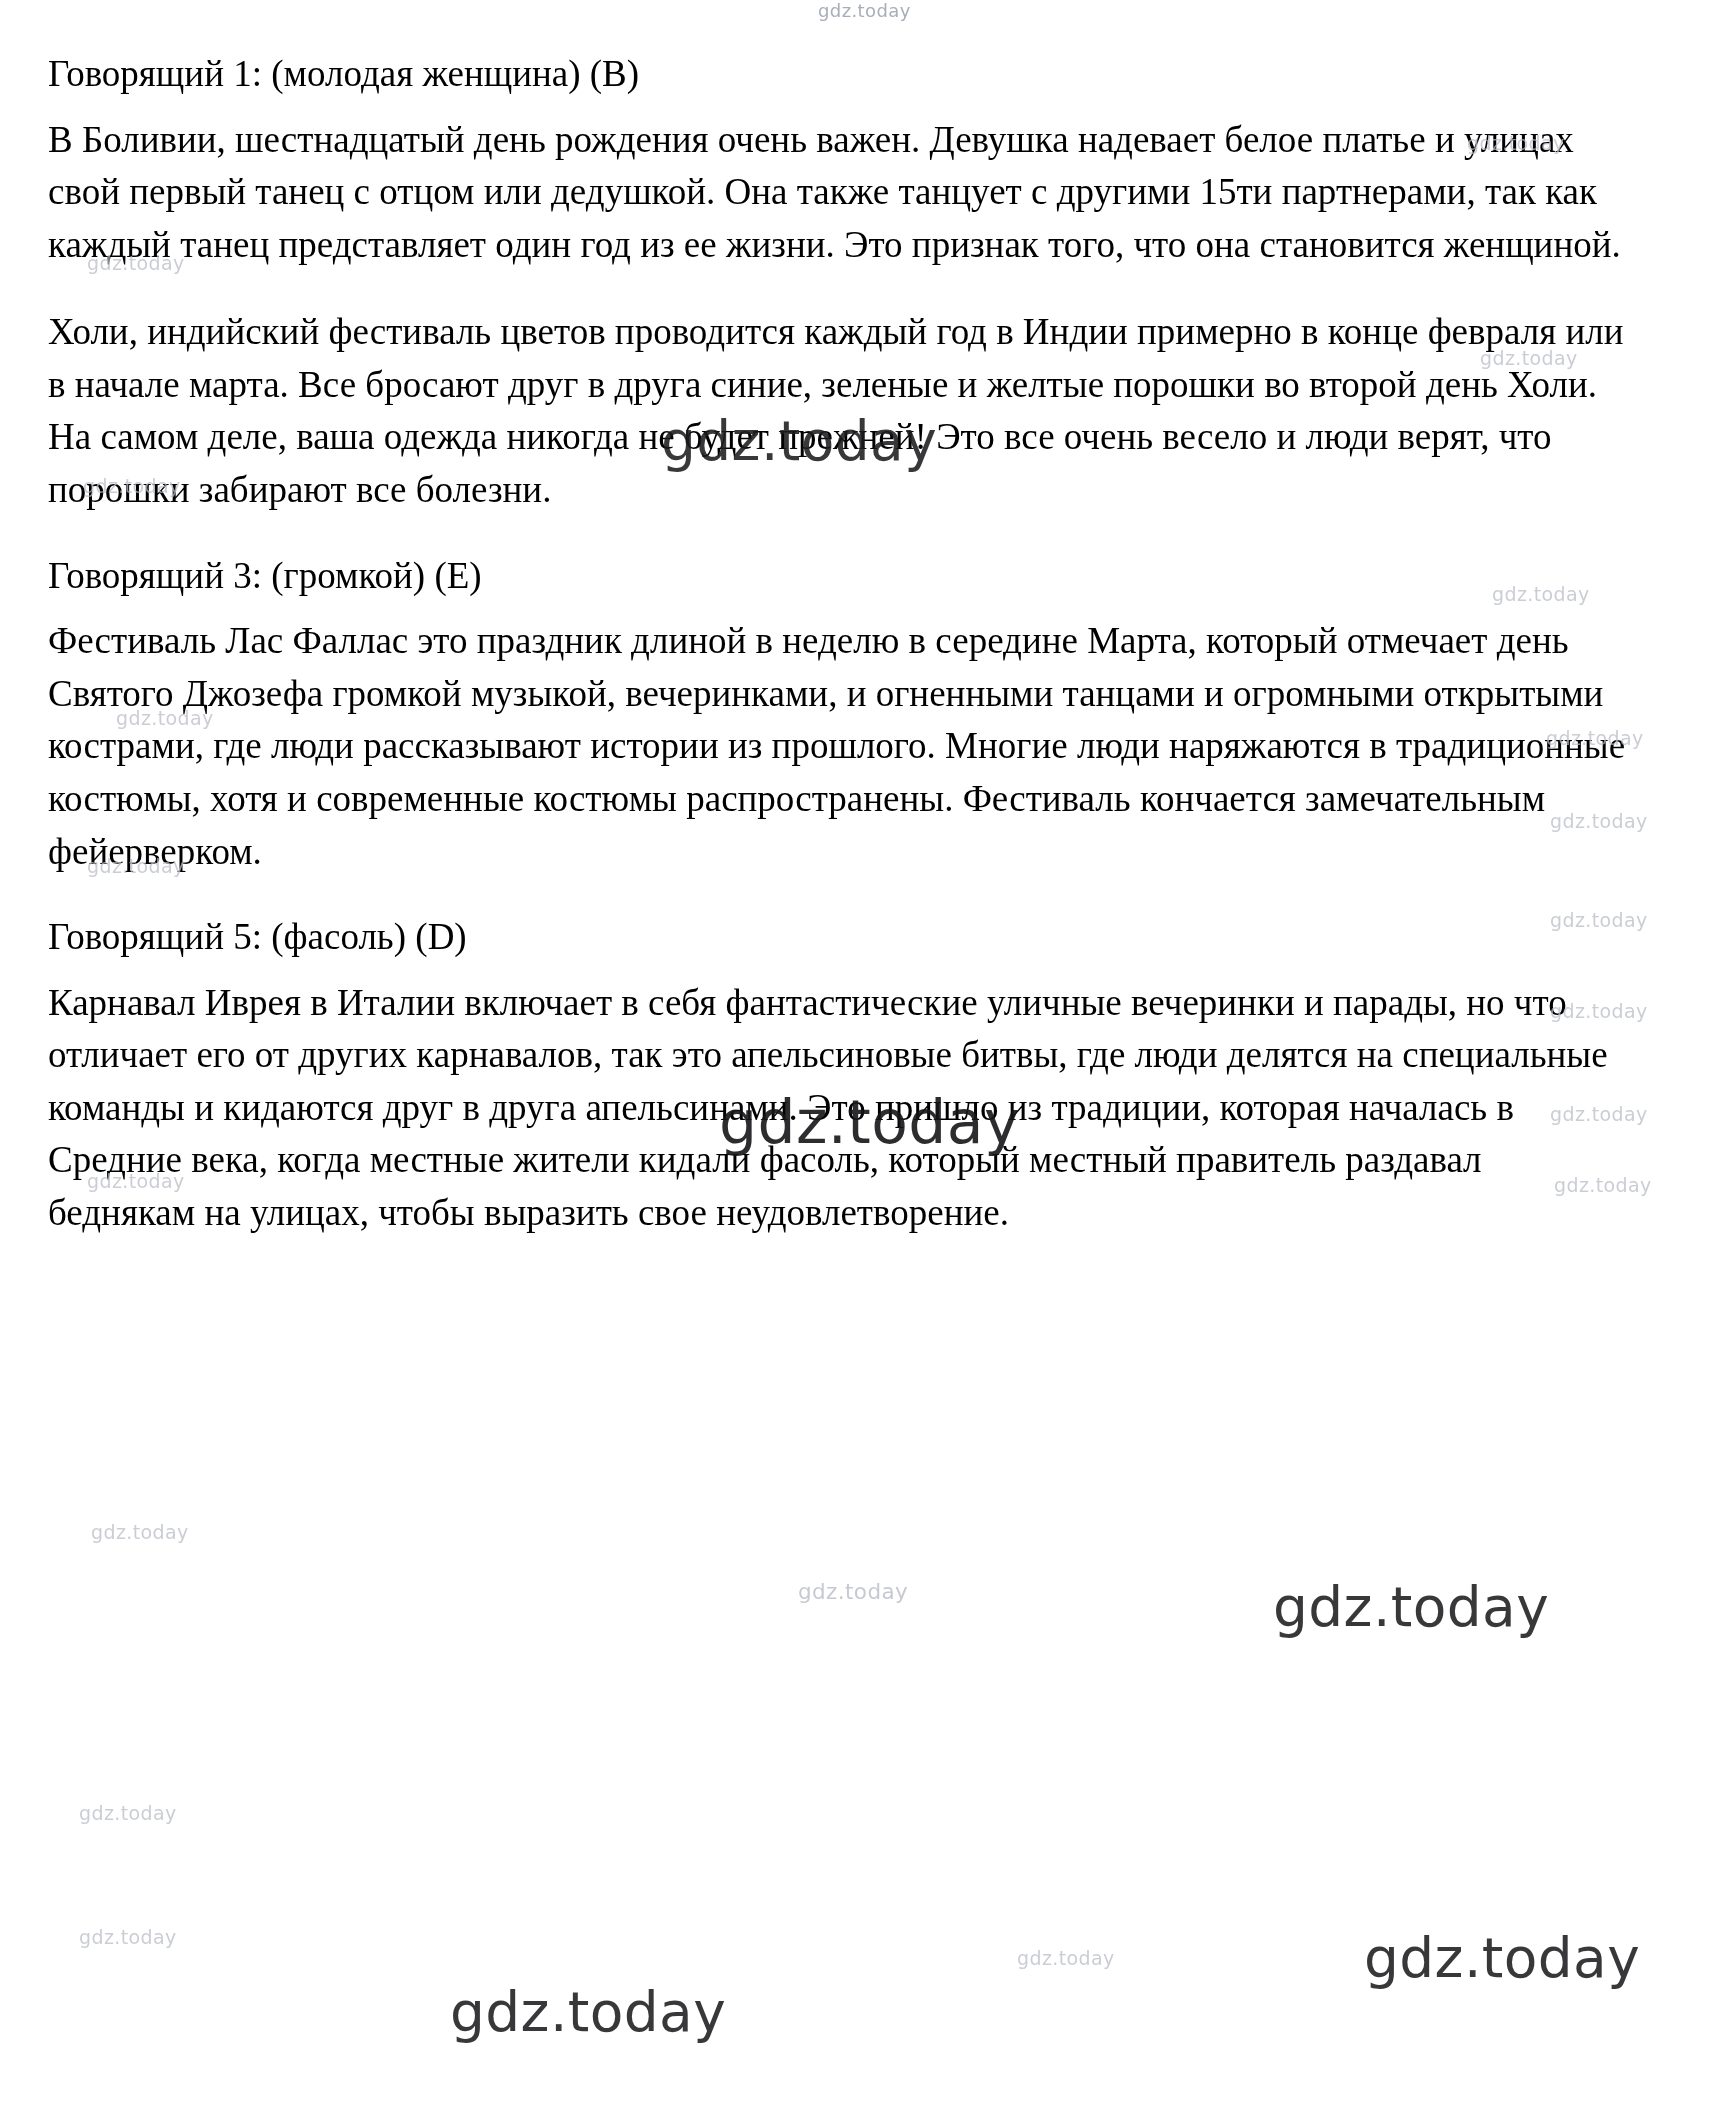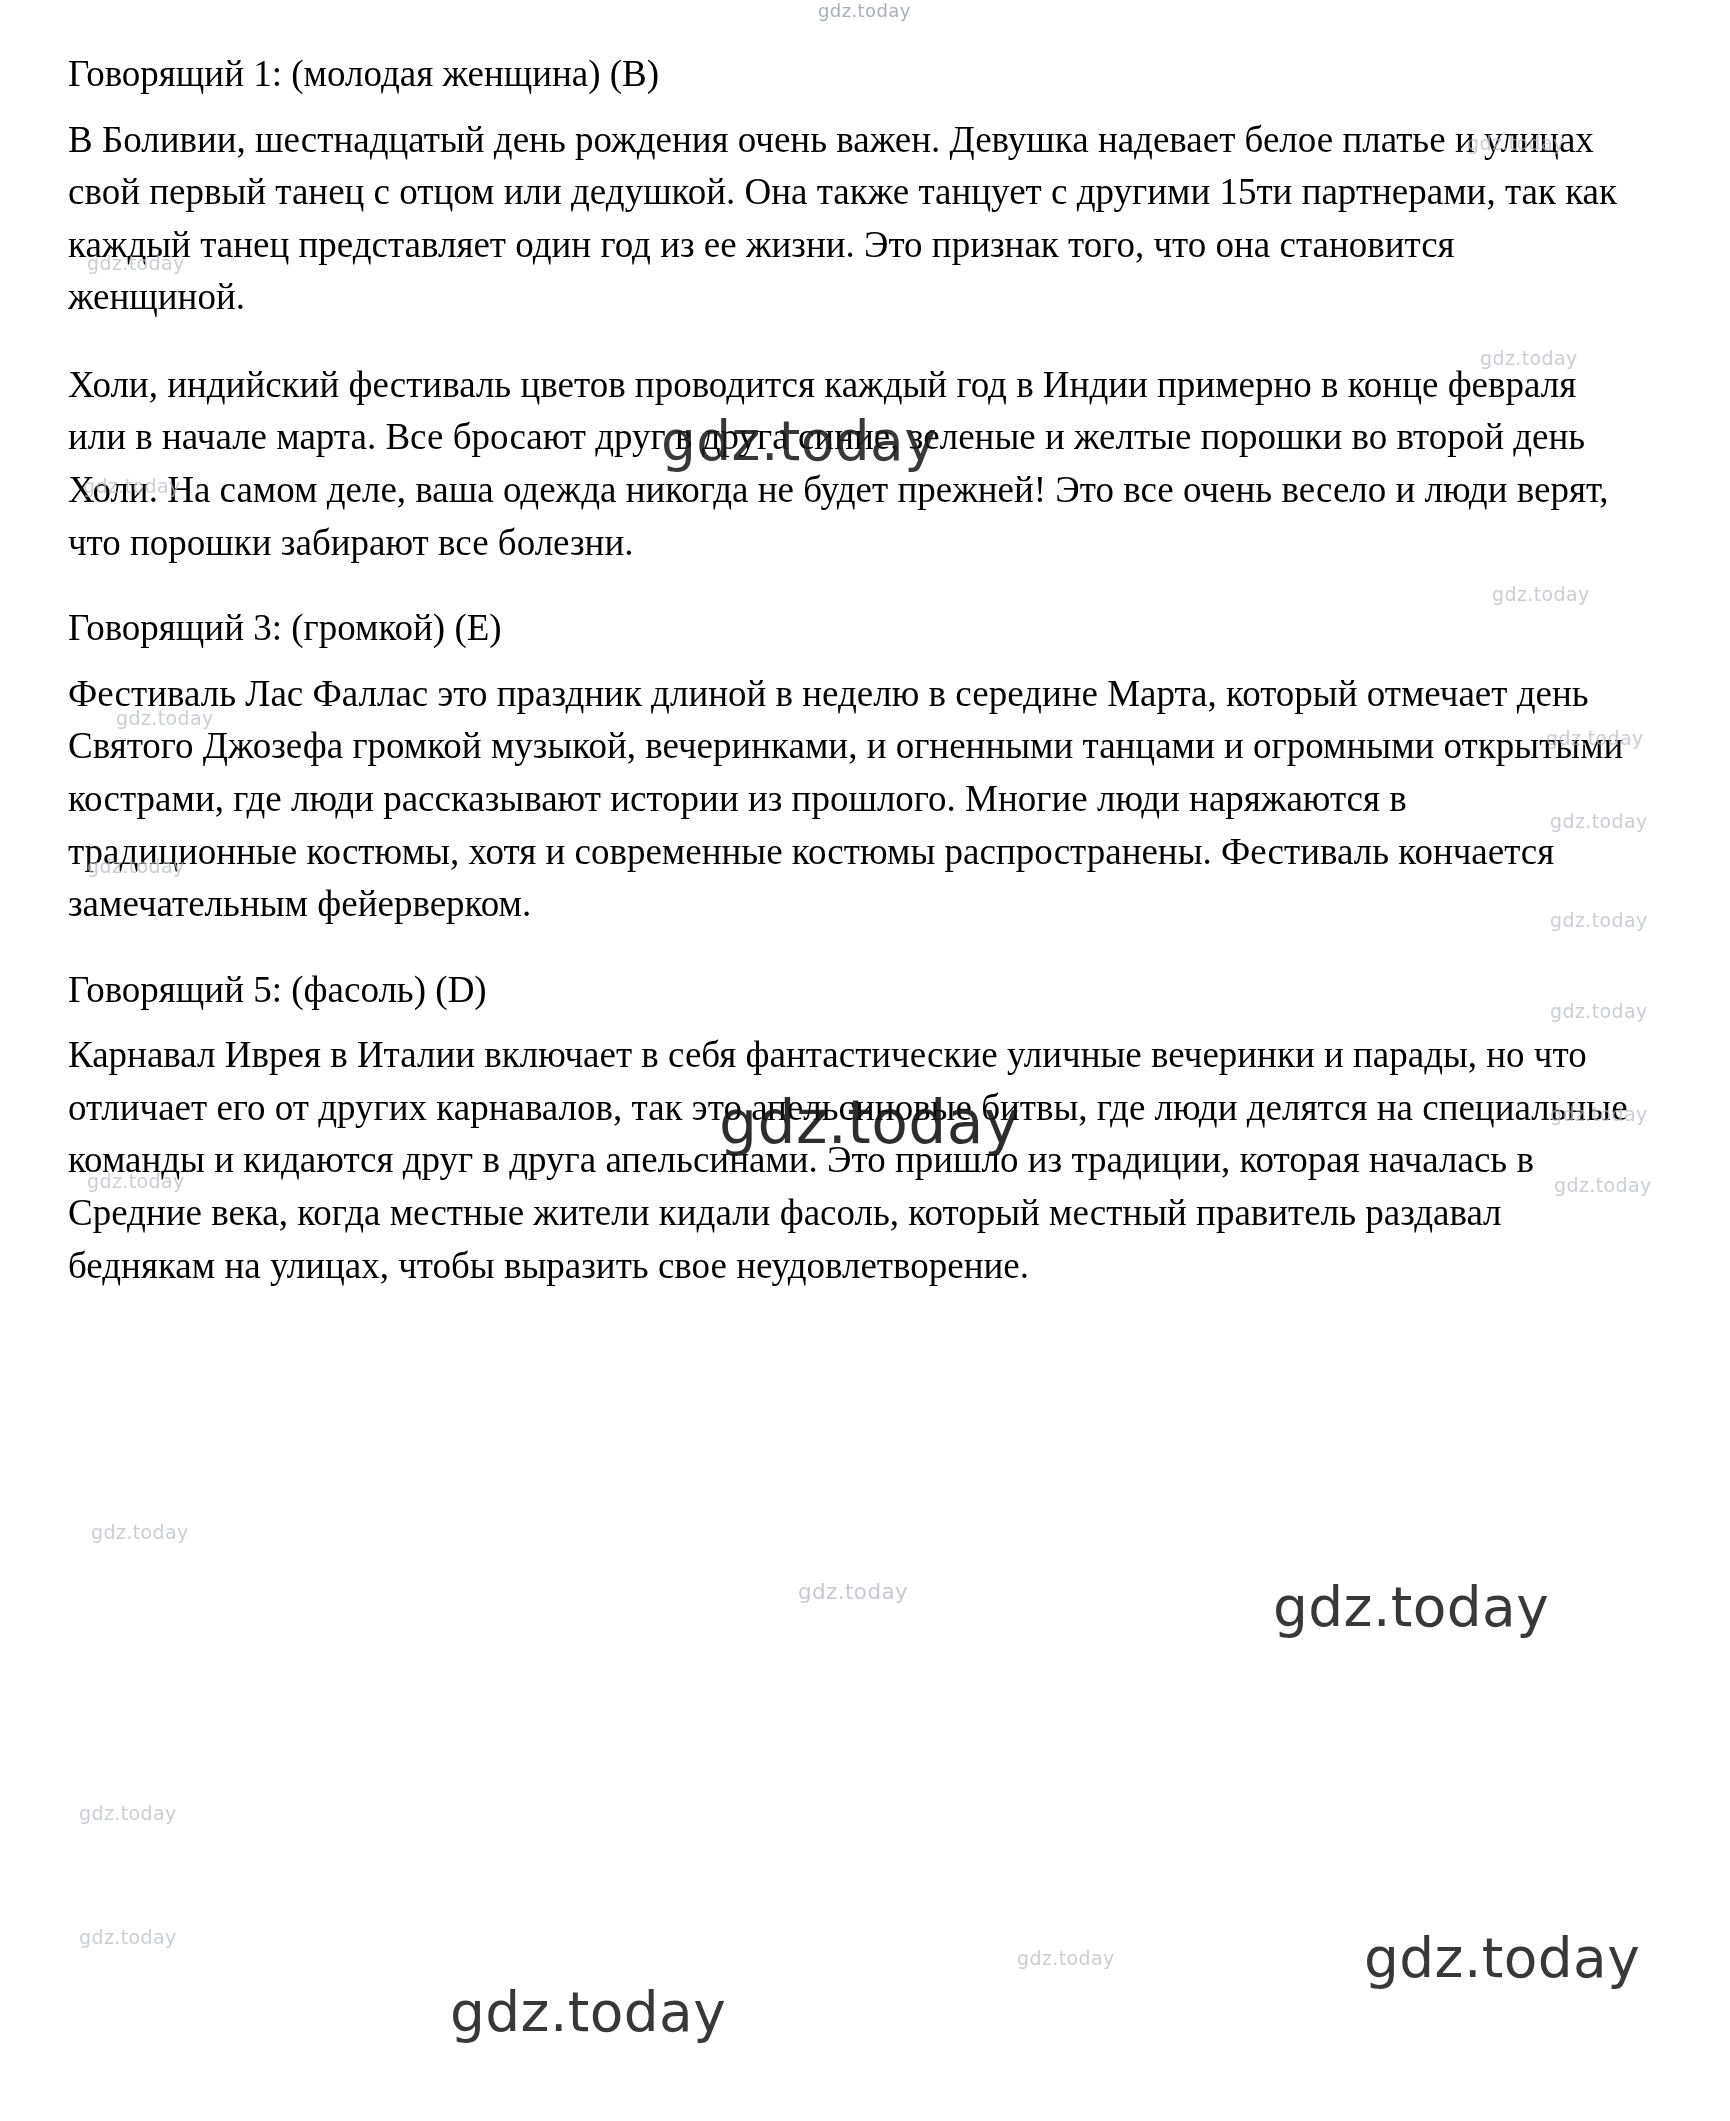--- a/index.html
+++ b/index.html
@@ -42,21 +42,20 @@
   .para {
     font-family: "Liberation Serif", serif;
     font-size: 37px;
     line-height: 1.42;
     margin: 0 0 35px 0;
     text-align: left;
   }
 
   .block {
     margin-bottom: 6.6px;
-    margin-left: 20px;
   }
 
   
   .wm {
     position: absolute;
     font-family: "DejaVu Sans", sans-serif;
     color: #b9bcc4;
     opacity: 0.72;
     white-space: nowrap;
     pointer-events: none;

